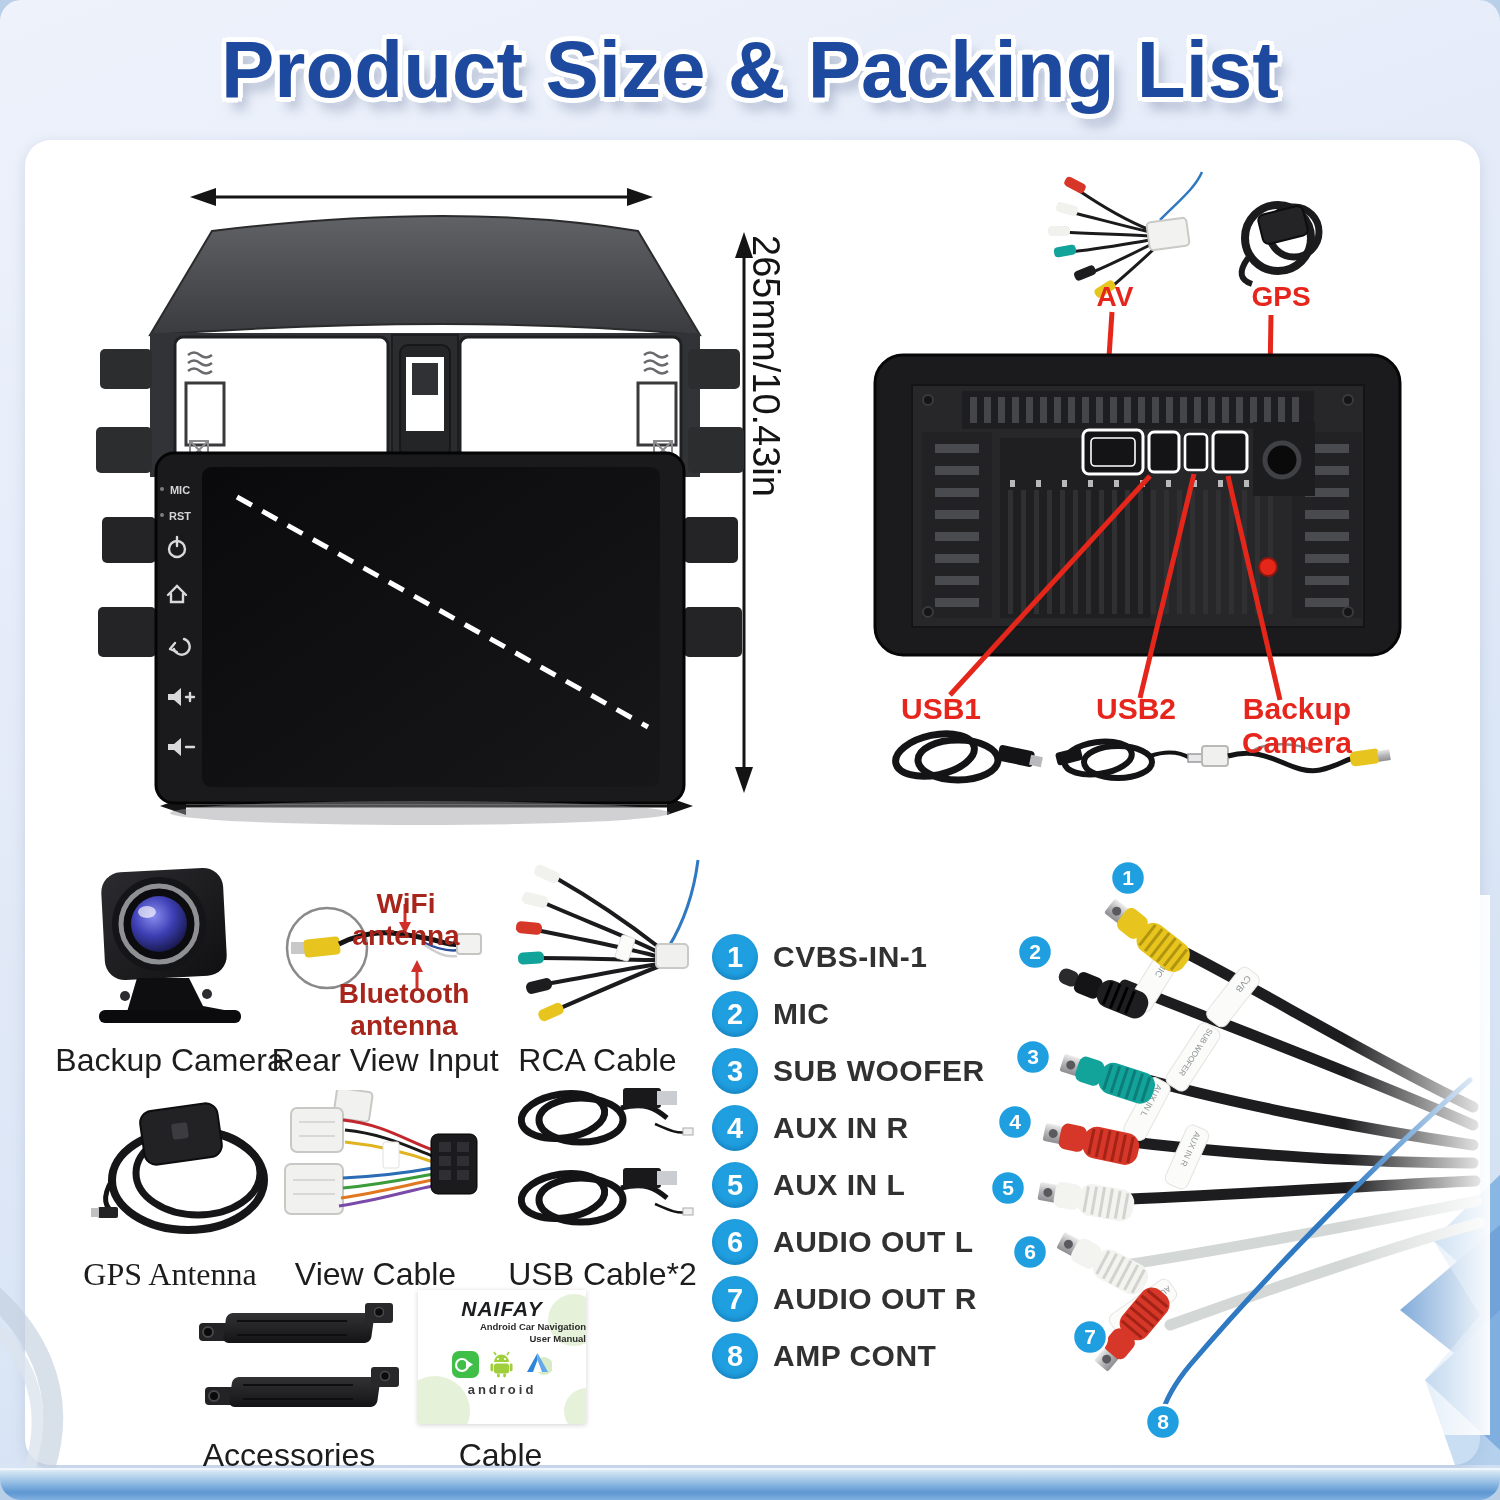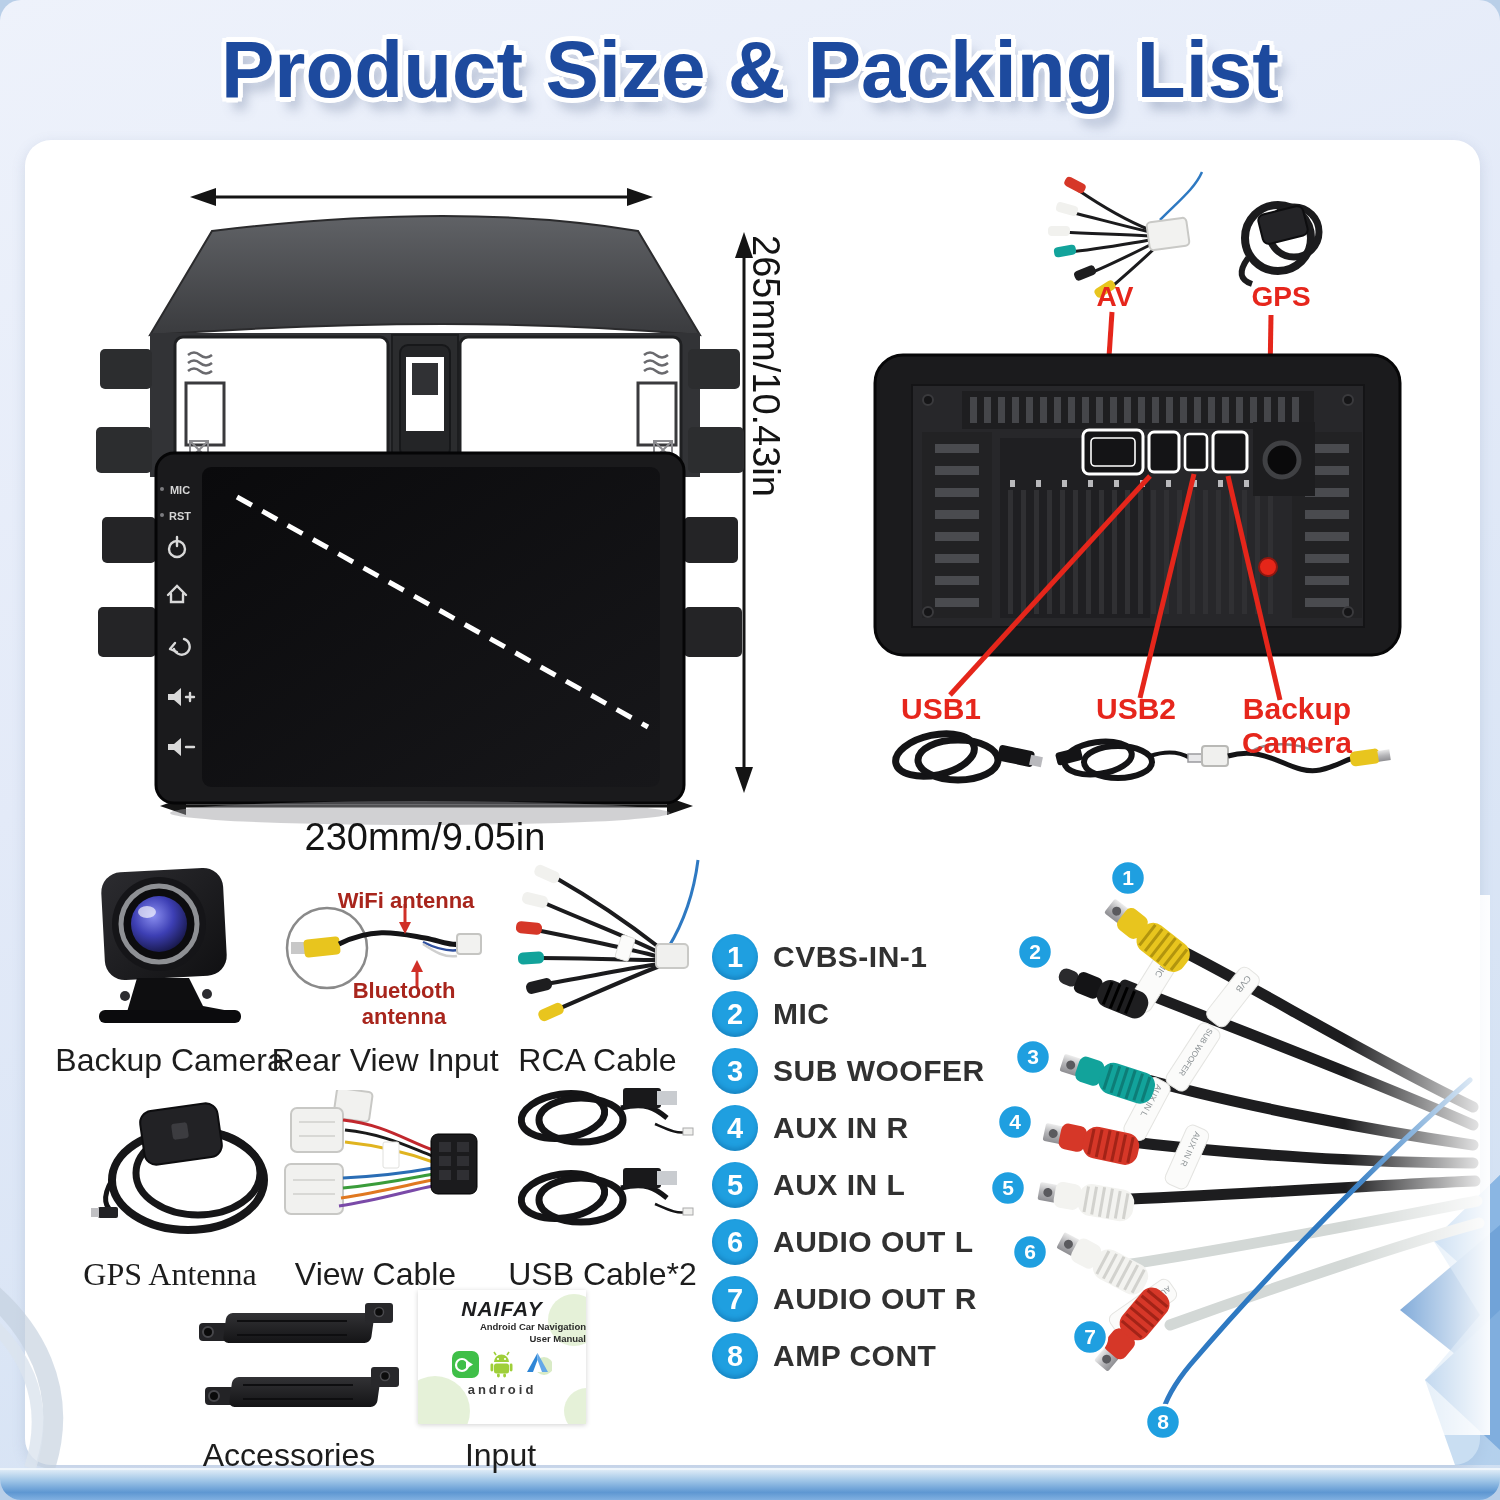--- a/index.html
+++ b/index.html
@@ -30,21 +30,21 @@
   }
   .abs{position:absolute;}
   .dim-label{position:absolute;font-size:38px;color:#141414;text-align:center;}
   .dim-label.vert{writing-mode:vertical-rl;text-align:center;}
   .pill{
     position:absolute;left:315px;top:576px;width:176px;height:54px;border-radius:28px;
     background:#ffffff;display:flex;align-items:center;justify-content:center;
     font-size:37px;font-weight:bold;color:#0e0e0e;box-shadow:0 3px 8px rgba(0,0,0,.45);
   }
   .red-label{position:absolute;color:#e6261c;font-weight:bold;text-align:center;font-size:30px;}
-  .ann-label{position:absolute;color:#a8251c;font-weight:bold;text-align:center;font-size:22px;}
+  .ann-label{position:absolute;color:#a8251c;font-weight:bold;text-align:center;font-size:28px;}
   .pack-label{position:absolute;font-size:32px;color:#1d1d1d;text-align:center;}
   
   .legend{position:absolute;left:712px;top:934px;width:265px;}
   .legend-row{display:flex;align-items:center;gap:15px;height:46px;margin-bottom:11px;}
   .badge{
     width:46px;height:46px;border-radius:50%;background:#1f9fe0;flex:0 0 46px;
     color:#fff;font-weight:bold;font-size:29px;display:flex;align-items:center;justify-content:center;
     box-shadow:inset 0 -3px 4px rgba(0,60,110,.25);
   }
   .legend-label{font-size:30px;font-weight:600;color:#313131;letter-spacing:.5px;white-space:nowrap;}
@@ -186,21 +186,20 @@
             <polygon points="128,599 134,599 141,593 141,611 134,605 128,605" stroke="none"></polygon>
             <line x1="146" y1="602" x2="154" y2="602"></line>
           </g>
       </g>
 
       <ellipse cx="380" cy="668" rx="250" ry="12" fill="#9a9a9e" opacity=".45"></ellipse>
     </g>
   </svg>
 
   <div class="dim-label vert" style="left:744px;top:235px;height:470px;display:flex;align-items:center;">265mm/10.43in</div>
-  <div class="dim-label" style="left:235px;top:816px;width:380px;">230mm/9.05in</div>
 
   <svg class="abs" style="left:850px;top:160px;" width="570" height="650" viewBox="0 0 570 650">
     <defs>
       <linearGradient id="metalGrad" x1="0" y1="0" x2="0" y2="1">
         <stop offset="0" stop-color="#e8e8e8"></stop>
           <stop offset=".5" stop-color="#b5b5b8"></stop>
           <stop offset="1" stop-color="#8f8f93"></stop>
       </linearGradient>
     </defs>
 
@@ -564,21 +563,21 @@
     <div class="manual-word">android</div>
   </div>
 
   <div class="pack-label" style="left:55px;top:1042px;width:230px;">Backup Camera</div>
   <div class="pack-label" style="left:268px;top:1042px;width:234px;">Rear View Input</div>
   <div class="pack-label" style="left:490px;top:1042px;width:215px;">RCA Cable</div>
   <div class="pack-label" style="left:55px;top:1256px;width:230px;font-family:Liberation Serif, serif;">GPS Antenna</div>
   <div class="pack-label" style="left:263px;top:1256px;width:225px;">View Cable</div>
   <div class="pack-label" style="left:490px;top:1256px;width:225px;">USB Cable*2</div>
   <div class="pack-label" style="left:175px;top:1437px;width:228px;">Accessories</div>
-  <div class="pack-label" style="left:418px;top:1437px;width:165px;">Input</div>
+  <div class="pack-label" style="left:418px;top:1437px;width:165px;">Cable</div>
 
   <div class="legend">
     <div class="legend-row">
         <span class="badge">1</span>
         <span class="legend-label">CVBS-IN-1</span>
       </div>
     <div class="legend-row">
         <span class="badge">2</span>
         <span class="legend-label">MIC</span>
       </div>

